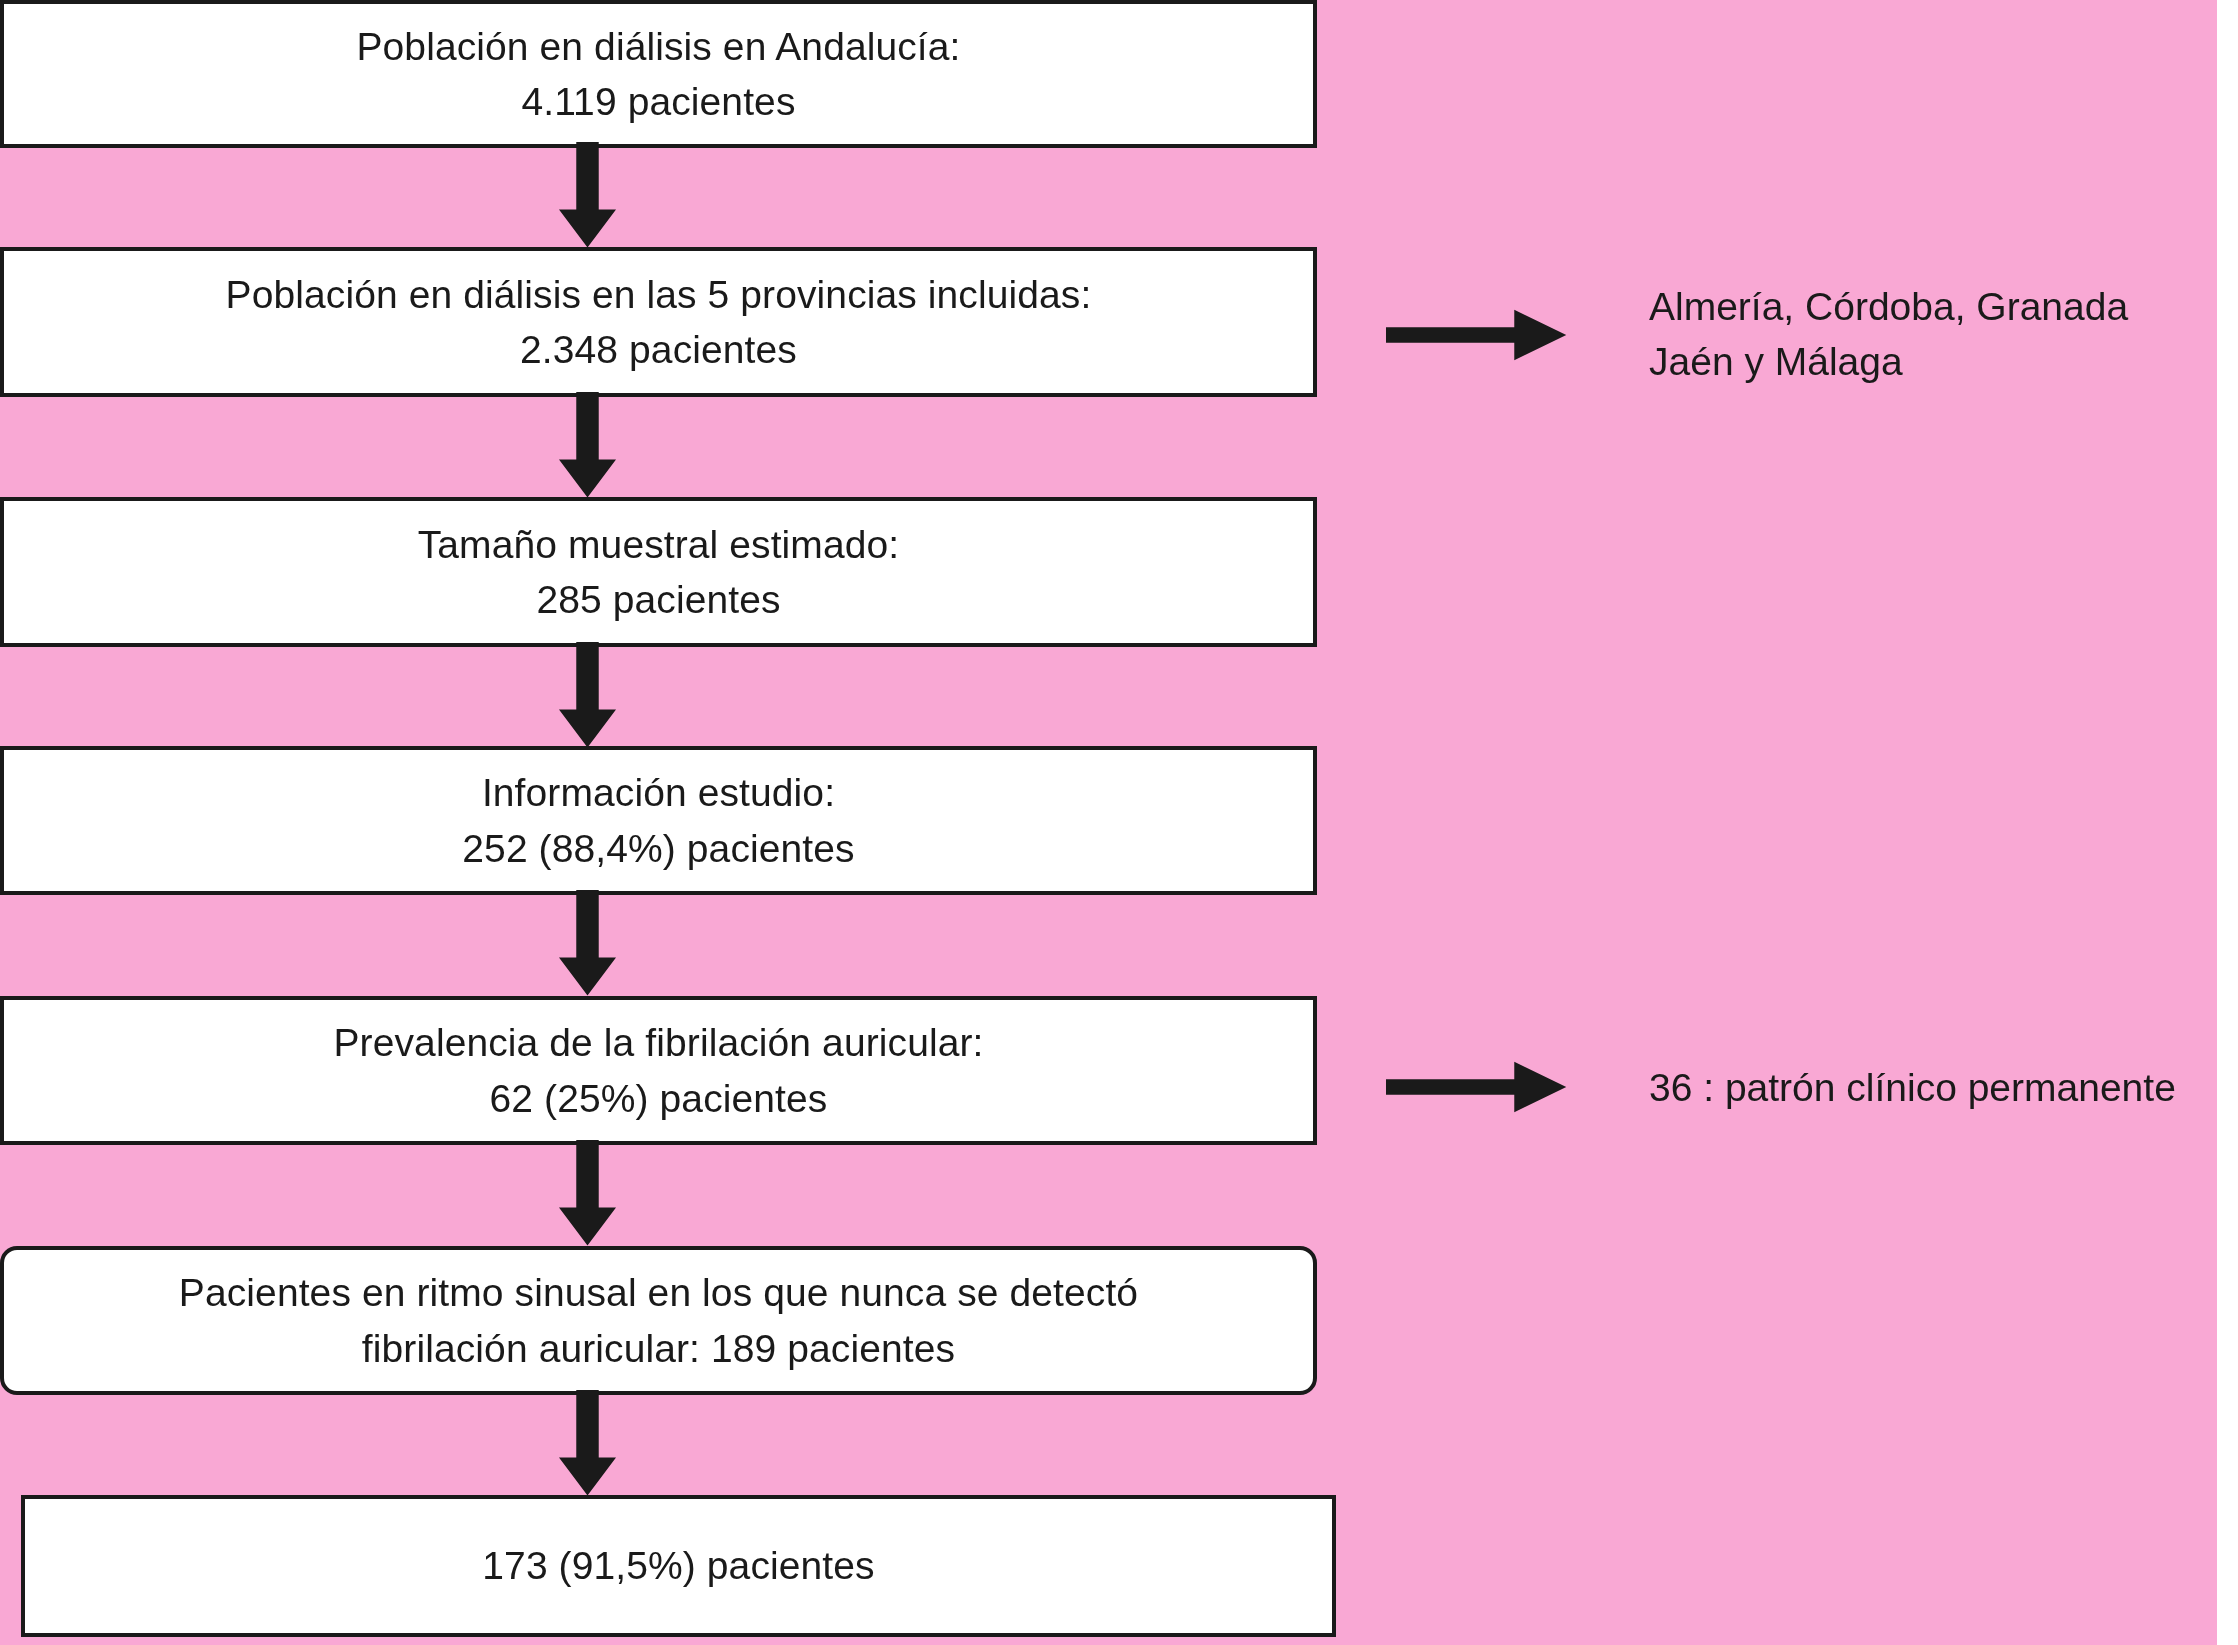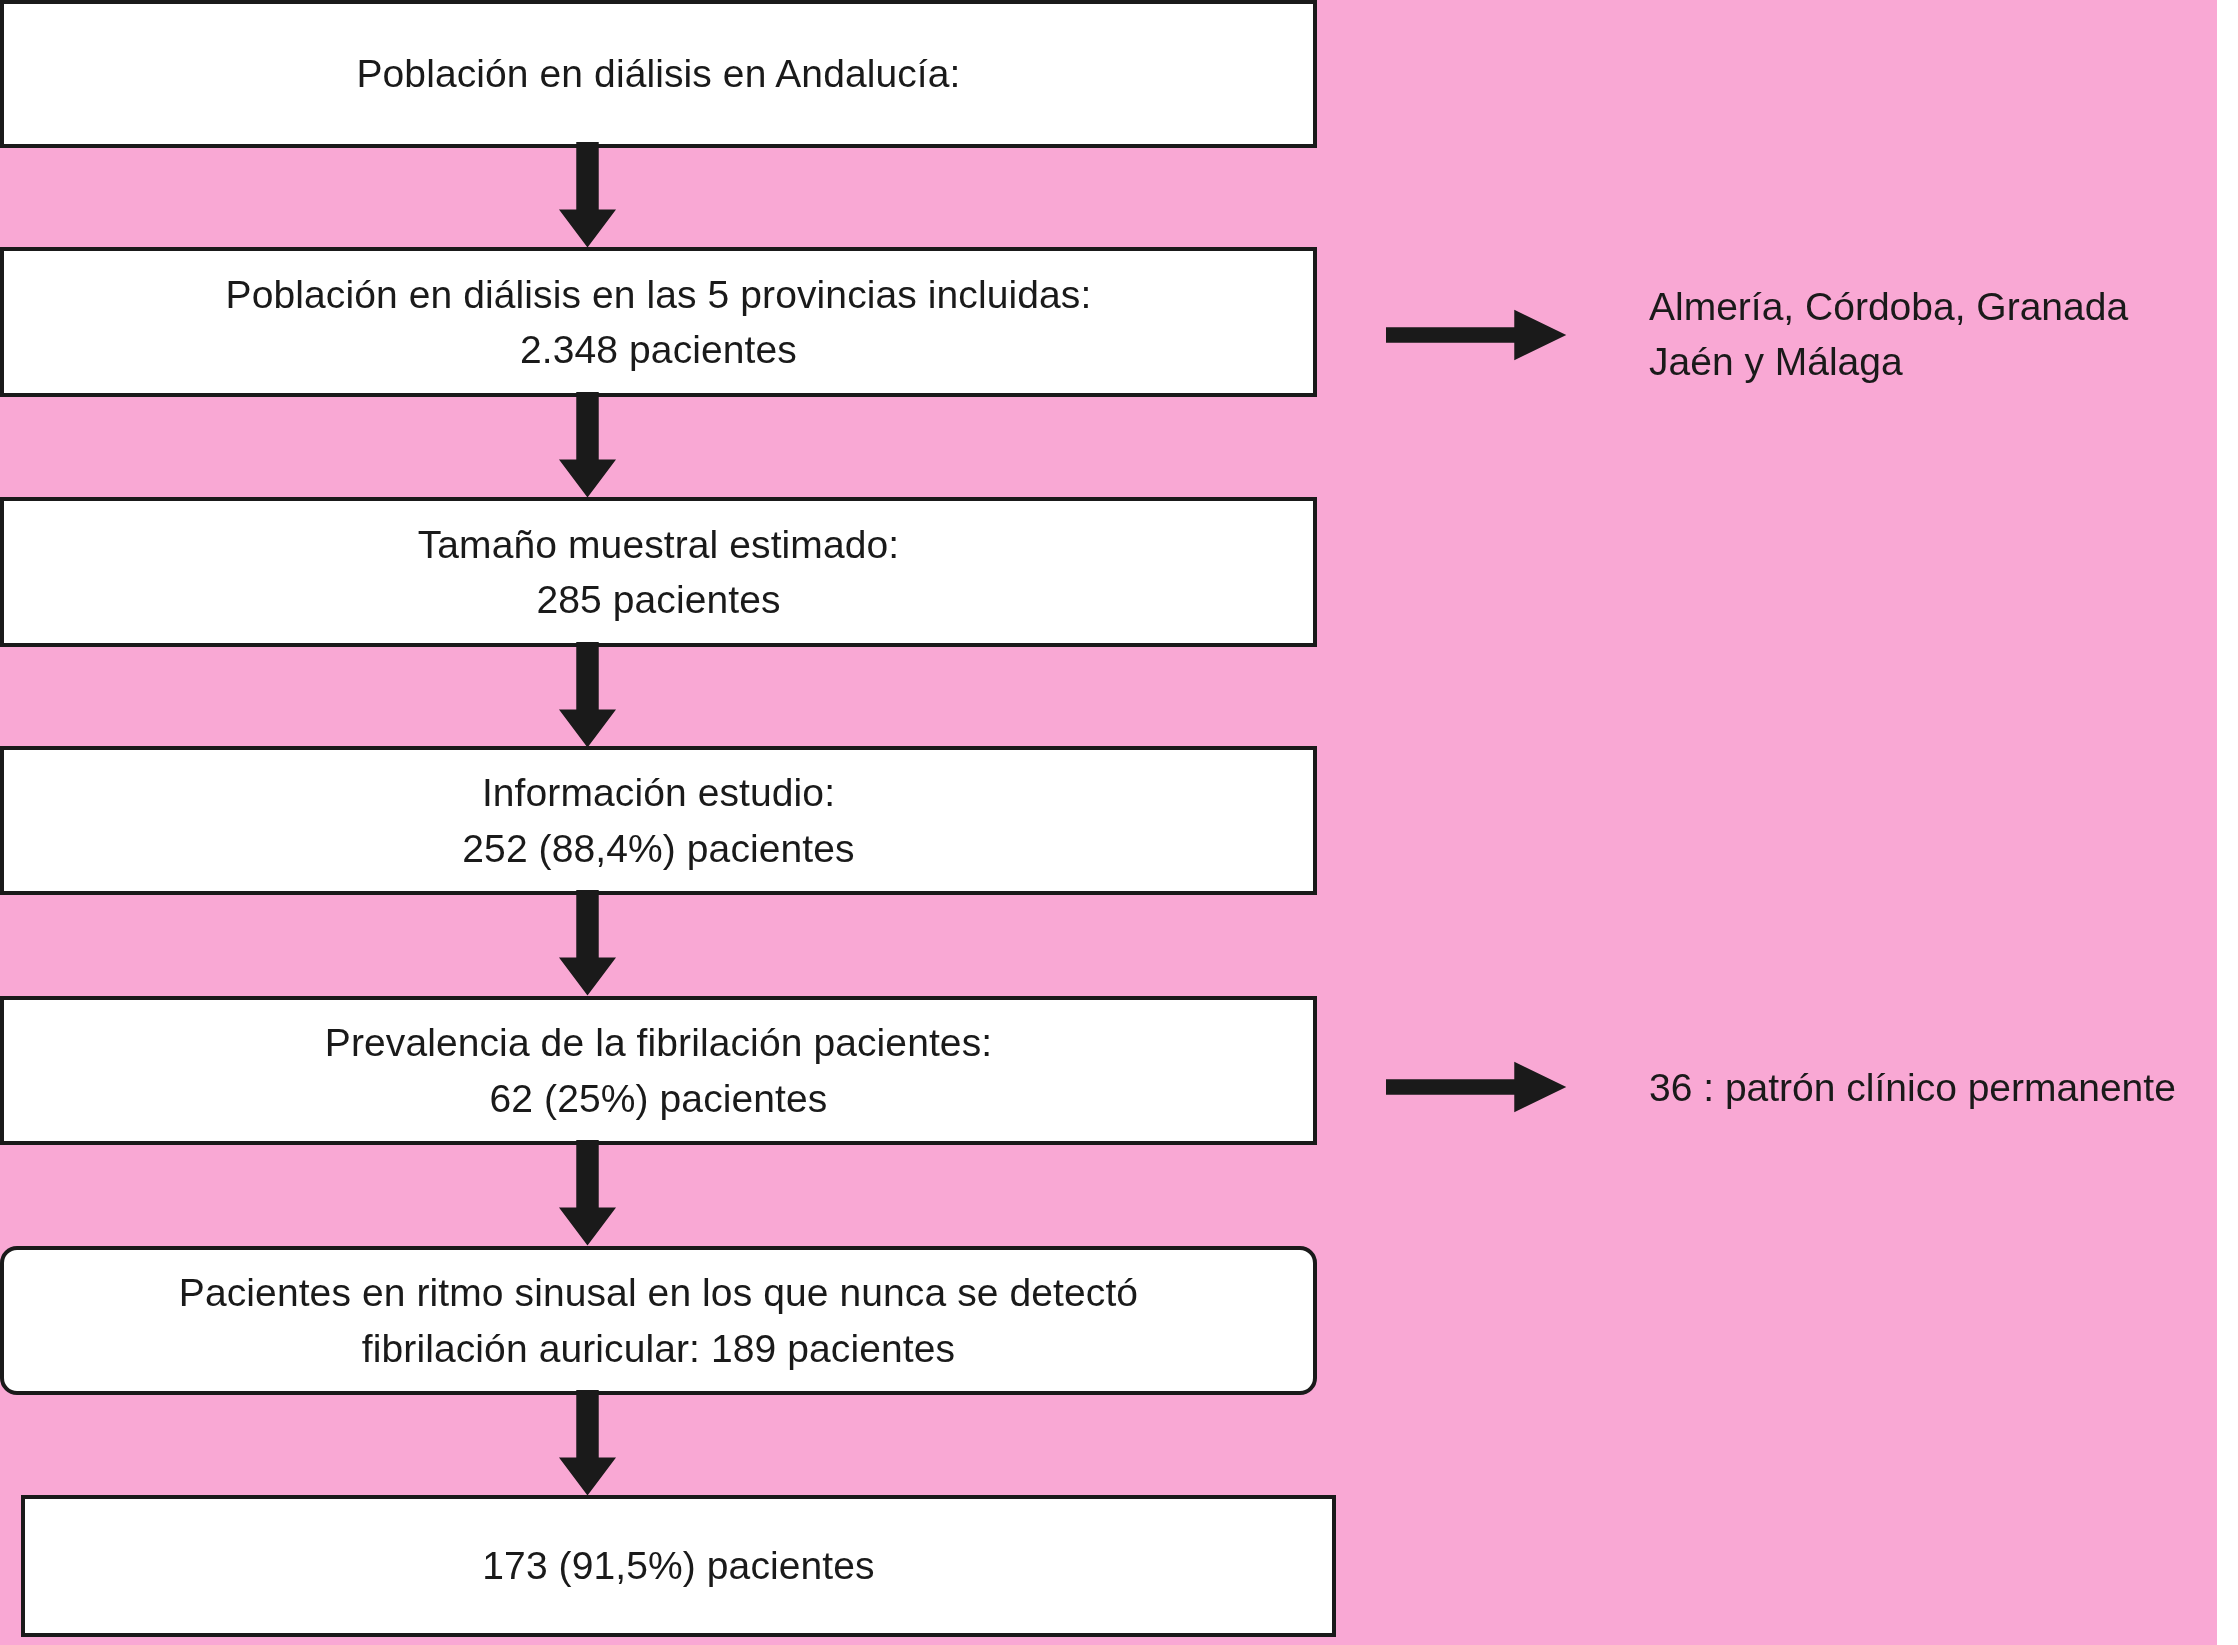--- a/index.html
+++ b/index.html
@@ -55,20 +55,21 @@
     display: block;
   }
 </style>
 </head>
 <body>
 
 <div id="canvas">
 
   <div class="node-box" style="left:0px; top:0px; width:1317px; height:148px;">
     <span class="node-line">Población en diálisis en Andalucía:</span>
+    <span class="node-line">4.119 pacientes</span>
   </div>
 
   <svg class="v-arrow" style="left:557px; top:142px;" width="61" height="108" viewBox="0 0 70 125">
     <polygon points="22,0 48,0 48,78 68,78 35,122 2,78 22,78" fill="#1a1a1a" stroke="none"></polygon>
   </svg>
 
   <div class="node-box" style="left:0px; top:247px; width:1317px; height:150px;">
     <span class="node-line">Población en diálisis en las 5 provincias incluidas:</span>
     <span class="node-line">2.348 pacientes</span>
   </div>
@@ -98,21 +99,21 @@
   <div class="node-box" style="left:0px; top:746px; width:1317px; height:149px;">
     <span class="node-line">Información estudio:</span>
     <span class="node-line">252 (88,4%) pacientes</span>
   </div>
 
   <svg class="v-arrow" style="left:557px; top:890px;" width="61" height="108" viewBox="0 0 70 125">
     <polygon points="22,0 48,0 48,78 68,78 35,122 2,78 22,78" fill="#1a1a1a" stroke="none"></polygon>
   </svg>
 
   <div class="node-box" style="left:0px; top:996px; width:1317px; height:149px;">
-    <span class="node-line">Prevalencia de la fibrilación pacientes:</span>
+    <span class="node-line">Prevalencia de la fibrilación auricular:</span>
     <span class="node-line">62 (25%) pacientes</span>
   </div>
 
   <svg class="h-arrow" style="left:1386px; top:1060px;" width="182" height="54" viewBox="0 0 210 62">
     <polygon points="0,22 148,22 148,2 208,31 148,60 148,40 0,40" fill="#1a1a1a" stroke="none"></polygon>
   </svg>
 
   <div class="side-note" style="left:1607px; top:1060px;">
     <span class="note-line">36 : patrón clínico permanente</span>
   </div>

